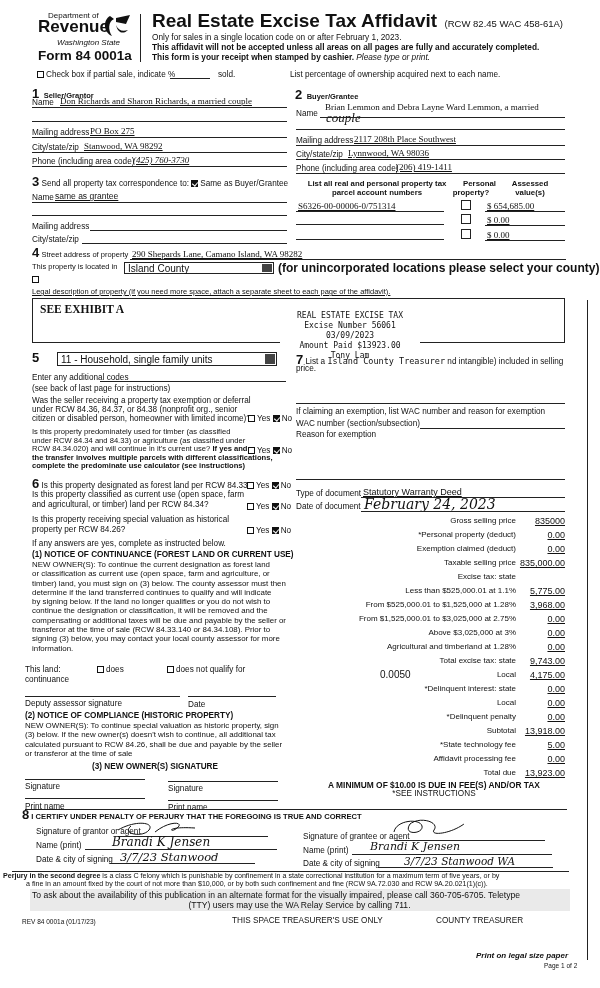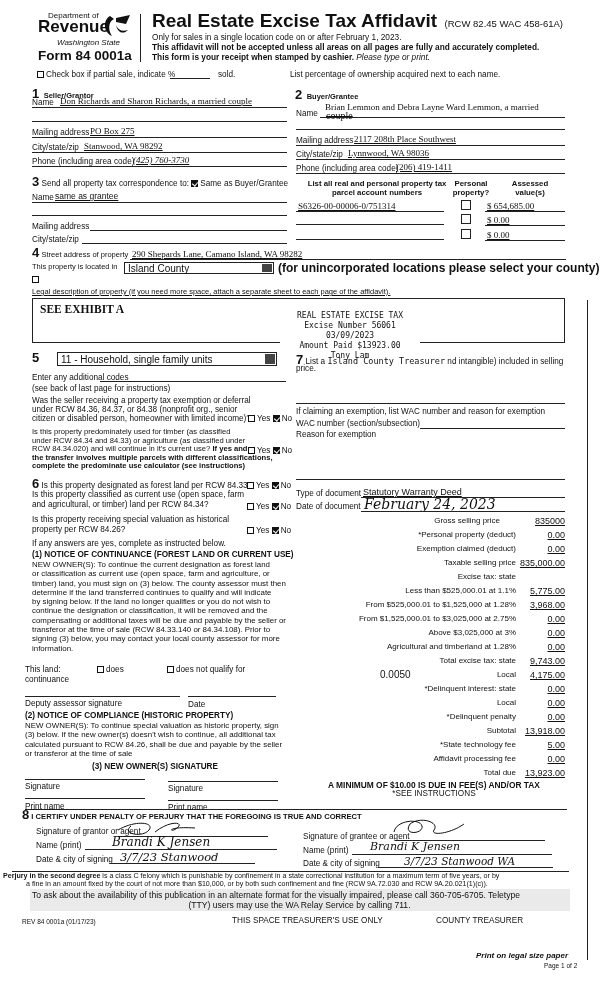--- a/index.html
+++ b/index.html
@@ -62,36 +62,36 @@
 <div class="abs t" style="left:32px;top:143px;">City/state/zip</div>
 <div class="abs fill" style="left:84px;top:141px;">Stanwood, WA 98292</div>
 <div class="line" style="left:32px;top:152px;width:255px;"></div>
 <div class="abs t" style="left:32px;top:157px;">Phone (including area code)</div>
 <div class="abs fill" style="left:133px;top:155px;font-style:italic;">(425) 760-3730</div>
 <div class="line" style="left:32px;top:166px;width:255px;"></div>
 
 <div class="abs" style="left:295px;top:85px;"><span class="num">2</span> <span class="t tb" style="font-size:7.5px;">Buyer/Grantee</span></div>
 <div class="abs fill" style="left:325px;top:102px;text-decoration:none;">Brian Lemmon and Debra Layne Ward Lemmon, a married</div>
 <div class="abs t" style="left:296px;top:109px;">Name</div>
-<div class="abs fill" style="left:326px;top:110px;font-size:10px;text-decoration:line-through;">couple</div>
+<div class="abs fill" style="left:326px;top:110px;font-size:13px;text-decoration:line-through;font-style:italic;">couple</div>
 <div class="line" style="left:320px;top:117px;width:245px;"></div>
 <div class="line" style="left:296px;top:129px;width:269px;"></div>
 <div class="abs t" style="left:296px;top:136px;">Mailing address</div>
 <div class="abs fill" style="left:354px;top:134px;">2117 208th Place Southwest</div>
 <div class="line" style="left:296px;top:145px;width:269px;"></div>
 <div class="abs t" style="left:296px;top:150px;">City/state/zip</div>
 <div class="abs fill" style="left:348px;top:148px;">Lynnwood, WA 98036</div>
 <div class="line" style="left:296px;top:159px;width:269px;"></div>
 <div class="abs t" style="left:296px;top:164px;">Phone (including area code)</div>
 <div class="abs fill" style="left:396px;top:162px;">(206) 419-1411</div>
 <div class="line" style="left:296px;top:173px;width:269px;"></div>
 
 <div class="abs t tb" style="left:302px;top:179px;width:150px;text-align:center;font-size:7.8px;">List all real and personal property tax</div>
 <div class="abs t tb" style="left:302px;top:188px;width:150px;text-align:center;font-size:7.8px;">parcel account numbers</div>
-<div class="abs t tb" style="left:446px;top:179px;width:50px;text-align:center;font-size:7.8px;">Personal</div>
+<div class="abs t tb" style="left:446px;top:179px;width:50px;text-align:right;font-size:7.8px;">Personal</div>
 <div class="abs t tb" style="left:446px;top:188px;width:50px;text-align:center;font-size:7.8px;">property?</div>
 <div class="abs t tb" style="left:500px;top:179px;width:60px;text-align:center;font-size:7.8px;">Assessed</div>
 <div class="abs t tb" style="left:500px;top:188px;width:60px;text-align:center;font-size:7.8px;">value(s)</div>
 
 <div class="abs fill" style="left:298px;top:201px;">S6326-00-00006-0/751314</div>
 <div class="line" style="left:296px;top:211px;width:148px;"></div>
 <div class="pbox" style="left:461px;top:200px;"></div>
 <div class="abs fill" style="left:487px;top:201px;">$ 654,685.00</div>
 <div class="line" style="left:485px;top:211px;width:80px;"></div>
 
@@ -220,21 +220,21 @@
 
 <div class="line" style="left:296px;top:479px;width:269px;"></div>
 <div class="abs t" style="left:296px;top:489px;">Type of document</div>
 <div class="abs" style="left:363px;top:487px;font-size:9px;text-decoration:underline;white-space:nowrap;">Statutory Warranty Deed</div>
 <div class="line" style="left:361px;top:497px;width:204px;"></div>
 <div class="abs t" style="left:296px;top:502px;">Date of document</div>
 <div class="abs script" style="left:364px;top:496px;font-size:14px;white-space:nowrap;">February 24, 2023</div>
 <div class="line" style="left:361px;top:511px;width:204px;"></div>
 
 <div id="tax-rows">
-  <div class="rowlbl" style="right:100px;top:516px;text-align:right;">Gross selling price</div>
+  <div class="rowlbl" style="right:84px;top:516px;text-align:right;">Gross selling price</div>
   <div class="rowval" style="right:35px;top:516px;">835000</div>
   <div class="rowlbl" style="right:84px;top:530px;">*Personal property (deduct)</div>
   <div class="rowval" style="right:35px;top:530px;">0.00</div>
   <div class="rowlbl" style="right:84px;top:544px;">Exemption claimed (deduct)</div>
   <div class="rowval" style="right:35px;top:544px;">0.00</div>
   <div class="rowlbl" style="right:84px;top:558px;">Taxable selling price</div>
   <div class="rowval" style="right:35px;top:558px;">835,000.00</div>
   <div class="rowlbl" style="right:84px;top:572px;">Excise tax: state</div>
   <div class="rowlbl" style="right:84px;top:586px;">Less than $525,000.01 at 1.1%</div>
   <div class="rowval" style="right:35px;top:586px;">5,775.00</div>

